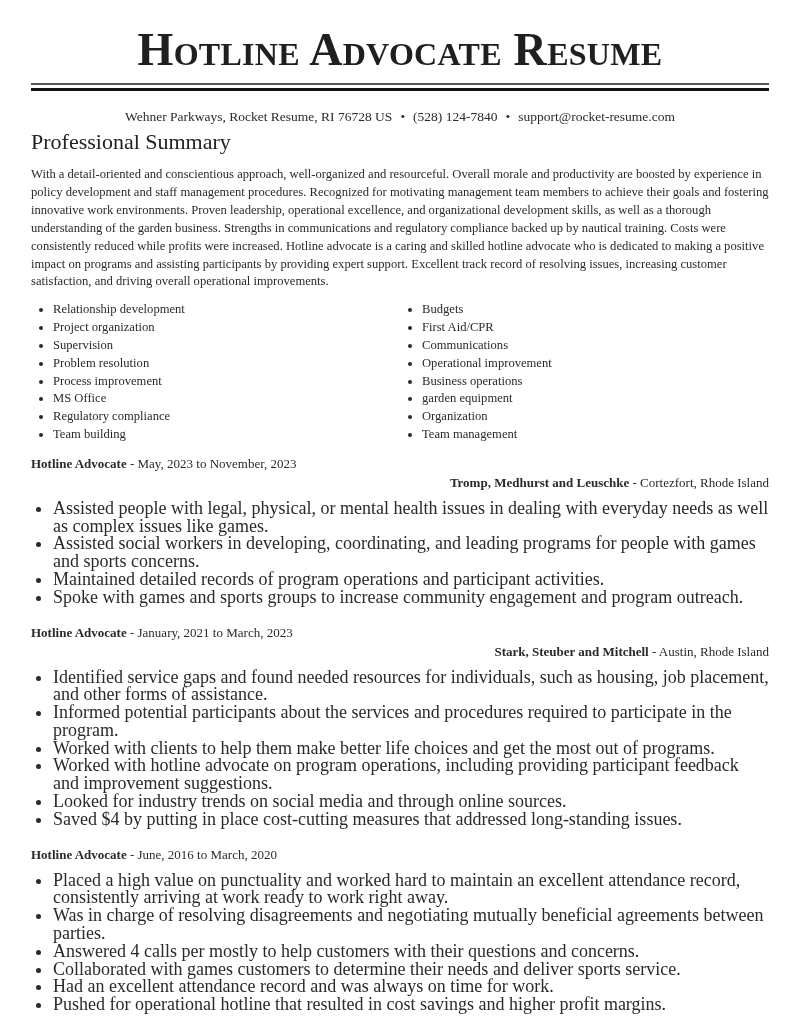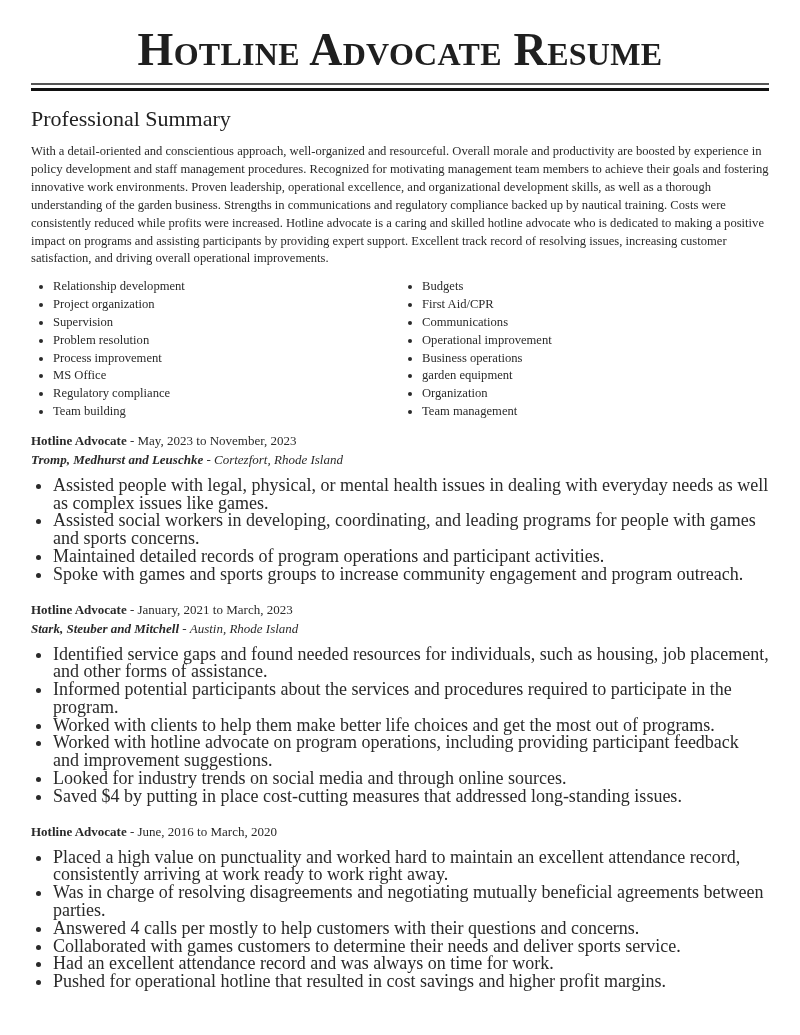--- a/index.html
+++ b/index.html
@@ -31,21 +31,21 @@
       color: #2a2a2a;
     }
     .contact .sep { margin: 0 8px; }
     h2 {
       font-weight: normal;
       font-size: 22px;
       margin: 0;
       color: #222;
       line-height: 28px;
     }
-    .sec-summary { margin-top: 14px; }
+    .sec-summary { margin-top: 2px; }
     .summary {
       font-size: 12.6px;
       line-height: 17.9px;
       margin-top: 10px;
       margin-bottom: 0;
     }
     .sec-skills { margin-top: 10px; }
     .skills {
       display: flex;
       margin-top: 9px;
@@ -64,21 +64,21 @@
     .job { margin-top: 10px; }
     .job + .job { margin-top: 16px; }
     .job-line {
       font-size: 13px;
       line-height: 19px;
     }
     .job-title { font-weight: bold; }
     .company-line {
       font-size: 13px;
       line-height: 19px;
-      font-style: italic;
+      text-align: right;
     }
     .company { font-weight: bold; }
     .job ul {
       margin: 8px 0 0 0;
       padding-left: 22px;
       list-style: disc;
     }
     .job li {
       font-size: 18px;
       line-height: 17.8px;
@@ -89,20 +89,23 @@
 
 <div class="page">
 
   <h1 class="title">Hotline Advocate Resume</h1>
 
   <div class="rule">
     <div class="r1"></div>
     <div class="r2"></div>
   </div>
 
+  <div class="contact">
+    <span>Wehner Parkways, Rocket Resume, RI 76728 US</span><span class="sep">•</span><span>(528) 124-7840</span><span class="sep">•</span><span>support@rocket-resume.com</span>
+  </div>
 
   <section class="sec-summary">
     <h2>Professional Summary</h2>
     <p class="summary">With a detail-oriented and conscientious approach, well-organized and resourceful. Overall morale and productivity are boosted by experience in policy development and staff management procedures. Recognized for motivating management team members to achieve their goals and fostering innovative work environments. Proven leadership, operational excellence, and organizational development skills, as well as a thorough understanding of the garden business. Strengths in communications and regulatory compliance backed up by nautical training. Costs were consistently reduced while profits were increased. Hotline advocate is a caring and skilled hotline advocate who is dedicated to making a positive impact on programs and assisting participants by providing expert support. Excellent track record of resolving issues, increasing customer satisfaction, and driving overall operational improvements.</p>
   </section>
 
   <section class="sec-skills">
     <div class="skills">
       <ul>
         <li>Relationship development</li>

